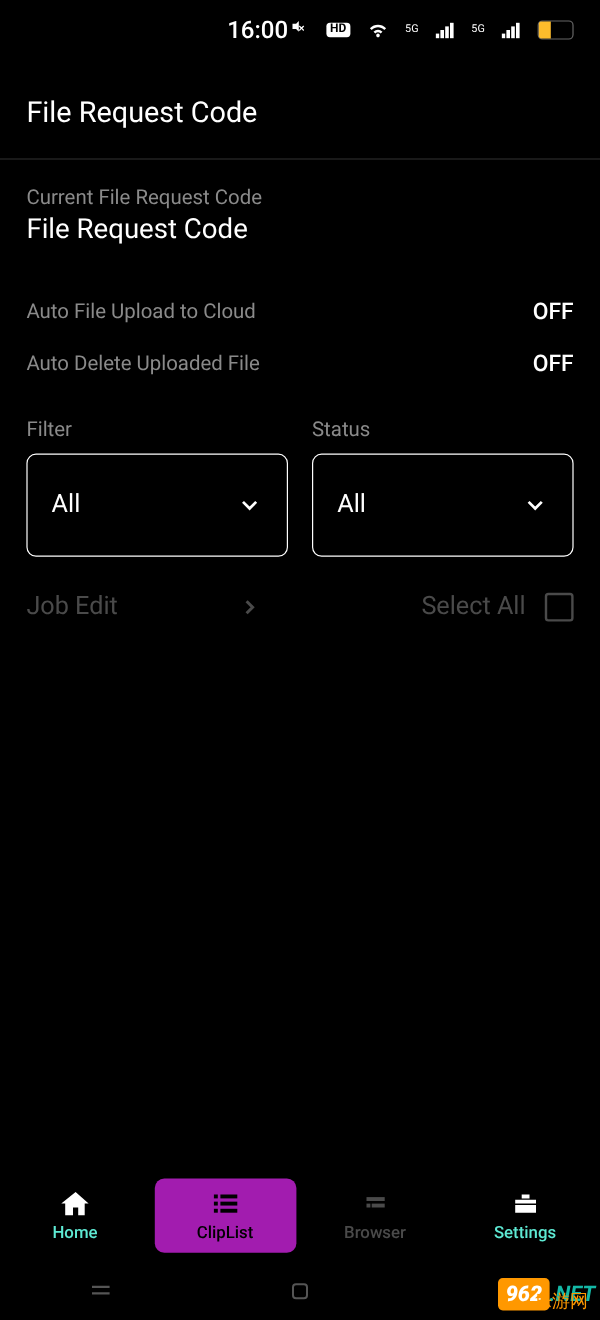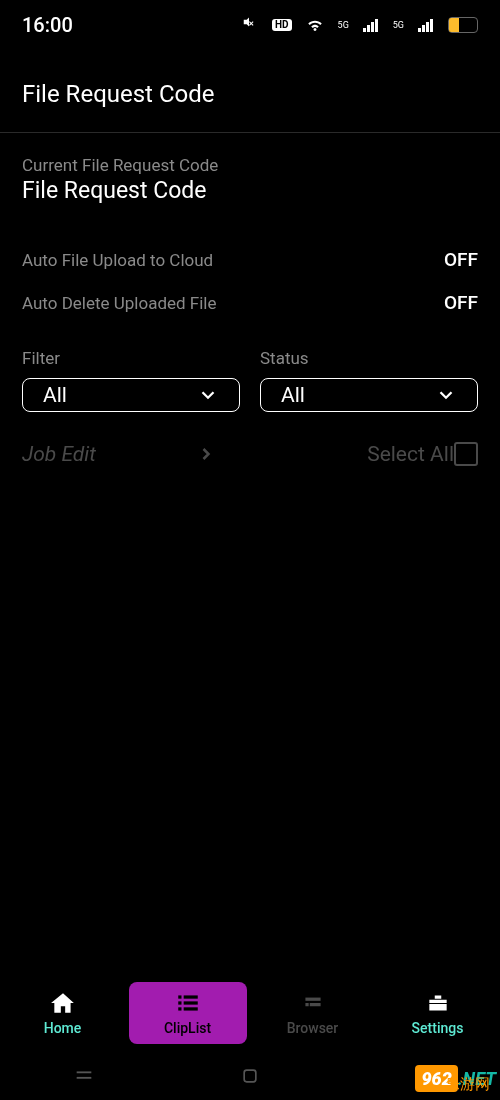--- a/index.html
+++ b/index.html
@@ -11,21 +11,21 @@
     body {
       width: 500px;
       height: 1100px;
       background: #000;
       color: #fff;
       position: relative;
       overflow: hidden;
     }
     .status-bar {
       display: flex;
-      justify-content: space-between;
+      justify-content: flex-end;
       align-items: center;
       padding: 8px 22px 4px 22px;
       height: 46px;
     }
     .time {
       font-size: 20px;
       font-weight: 500;
       color: #fff;
     }
     .status-icons {
@@ -124,50 +124,49 @@
       flex: 1;
     }
     .filter-label {
       font-size: 17px;
       color: #8a8a8a;
       margin-bottom: 10px;
     }
     .dropdown {
       border: 1px solid #fff;
       border-radius: 8px;
-      padding: 4px 20px;
+      padding: 30px 20px;
       display: flex;
       justify-content: space-between;
       align-items: center;
       cursor: pointer;
     }
     .dropdown-value {
       font-size: 21px;
       color: #fff;
     }
     .actions-row {
       display: flex;
       justify-content: space-between;
       align-items: center;
       padding: 30px 22px 0 22px;
     }
     .job-edit {
       display: flex;
       align-items: center;
       gap: 100px;
       color: #4a4a4a;
-      font-style: italic;
     }
     .job-edit-label {
       font-size: 21px;
     }
     .select-all {
       display: flex;
       align-items: center;
-      gap: 0;
+      gap: 16px;
       color: #4a4a4a;
       text-align: center;
     }
     .select-all-label {
       font-size: 21px;
     }
     .checkbox {
       width: 24px;
       height: 24px;
       border: 2px solid #4a4a4a;

